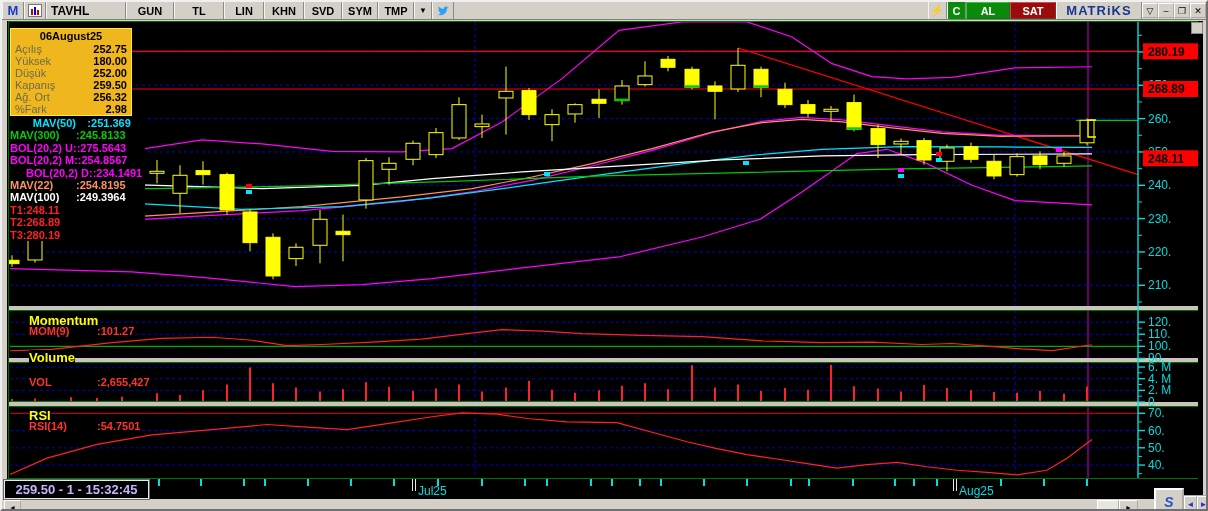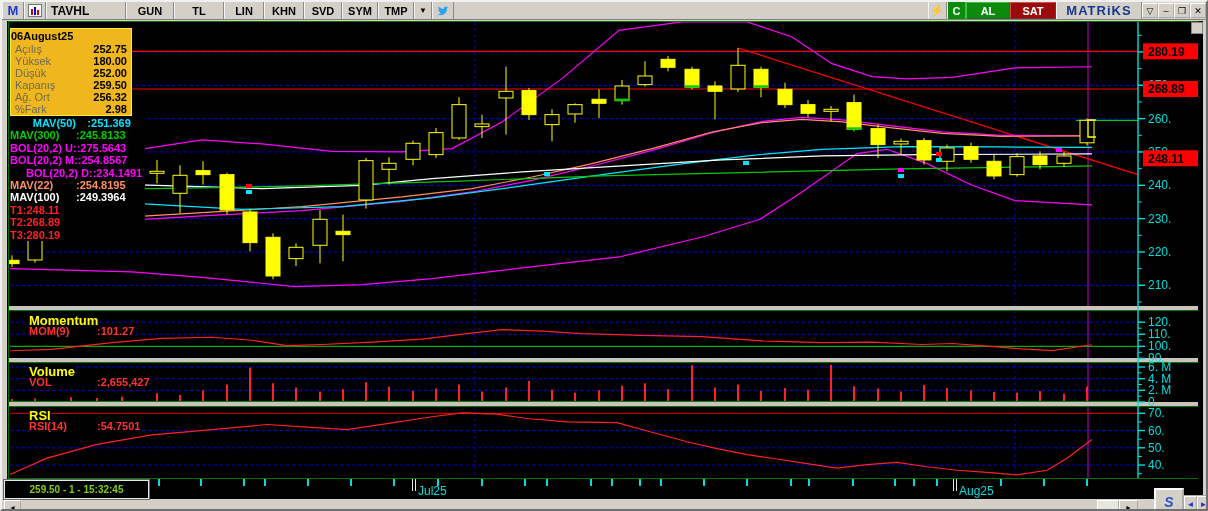--- a/index.html
+++ b/index.html
@@ -28,35 +28,35 @@
     border-right:1px solid #8a8a8a;}
   .winbtn{width:14px;font-size:9px;font-weight:normal;border:1px outset #fff;background:#d4d0c8;margin-top:1px;height:13px;}
   
   #chartbg{position:absolute;left:5px;top:19px;width:1196px;height:478px;background:#000;}
   #chart-svg{position:absolute;left:1px;top:0;}
   .axis-minibox{position:absolute;left:1189px;top:20px;width:10px;height:10px;
     background:#d4d0c8;border:1px solid #888;}
   
   .infobox{position:absolute;left:8px;top:26px;width:120px;background:#efb61e;
     border:1px solid #ffe840;font-size:11px;color:#000;z-index:5;}
-  .infobox .title{font-weight:bold;padding:1px 0;}
+  .infobox .title{text-align:center;font-weight:bold;padding:1px 0;}
   .irow{display:flex;justify-content:space-between;padding:0 4px;line-height:12px;}
   .irow .l{color:#6b6b50;}
   .irow .v{font-weight:bold;}
   
   #legend{position:absolute;left:8px;top:115px;z-index:4;font-size:11px;font-weight:bold;}
   .lrow{line-height:12.4px;background:#000;white-space:pre;padding-right:3px;}
   .lrow span:first-child{display:inline-block;min-width:66px;}
   
   .ptitle{position:absolute;left:27px;color:#ffff00;font-size:13px;font-weight:bold;z-index:4;background:#000;}
   .pparam{position:absolute;left:27px;color:#ff3333;font-size:11px;font-weight:bold;z-index:4;background:#000;white-space:pre;}
   .pparam span:first-child{display:inline-block;min-width:68px;}
   
   .statusbox{position:absolute;left:2px;top:478px;width:143px;height:17px;background:#000;
-    border:1px solid #e8e8e8;outline:1px solid #666;color:#84cc16;font-size:10px;font-weight:bold;
+    border:1px solid #e8e8e8;outline:1px solid #666;color:#c4b5fd;font-size:13px;font-weight:bold;
     display:flex;align-items:center;justify-content:center;z-index:6;white-space:nowrap;}
   
   .scrollrow{position:absolute;left:0;top:497px;width:1204px;height:14px;background:#d4d0c8;}
   .sbtn{position:absolute;top:1px;height:12px;background:#d4d0c8;border:1px outset #fff;
     font-size:7px;display:flex;align-items:center;justify-content:center;color:#000;}
   .thumb{position:absolute;left:1095px;top:1px;width:20px;height:12px;background:#e8e6e0;border:1px outset #fff;}
   .mlogo-btn{position:absolute;left:1152px;top:-11px;width:26px;height:23px;background:#d4d0c8;
     border:2px outset #fff;display:flex;align-items:center;justify-content:center;
     color:#2a52c8;font-weight:bold;font-size:14px;font-style:italic;}
   .navbox{position:absolute;left:1181px;top:-4px;width:26px;height:16px;background:#c8c4bc;
@@ -442,21 +442,21 @@
     <div class="lrow" style="color: rgb(255, 0, 255); margin-left: 16px;"><span>BOL(20,2) D:</span><span>:234.1491</span></div>
     <div class="lrow" style="color: rgb(255, 144, 96);"><span>MAV(22)</span><span>:254.8195</span></div>
     <div class="lrow" style="color: rgb(255, 255, 255);"><span>MAV(100)</span><span>:249.3964</span></div>
     <div class="lrow" style="color: rgb(255, 32, 32);"><span>T1:248.11</span><span></span></div>
     <div class="lrow" style="color: rgb(255, 32, 32);"><span>T2:268.89</span><span></span></div>
     <div class="lrow" style="color: rgb(255, 32, 32);"><span>T3:280.19</span><span></span></div>
   </div>
 
   <div class="ptitle" style="top:311px">Momentum</div>
   <div class="pparam" style="top:323px"><span>MOM(9)</span><span>:101.27</span></div>
-  <div class="ptitle" style="top:362px">Volume</div>
+  <div class="ptitle" style="top:348px">Volume</div>
   <div class="pparam" style="top:374px"><span>VOL</span><span>:2,655,427</span></div>
   <div class="ptitle" style="top:406px">RSI</div>
   <div class="pparam" style="top:418px"><span>RSI(14)</span><span>:54.7501</span></div>
 
   <div class="statusbox">259.50 - 1 - 15:32:45</div>
   <div class="scrollrow">
     <div class="sbtn" style="left:2px;width:15px">◄</div>
     <div class="thumb"></div>
     <div class="sbtn" style="left:1117px;width:17px">►</div>
     <div class="mlogo-btn">S</div>

